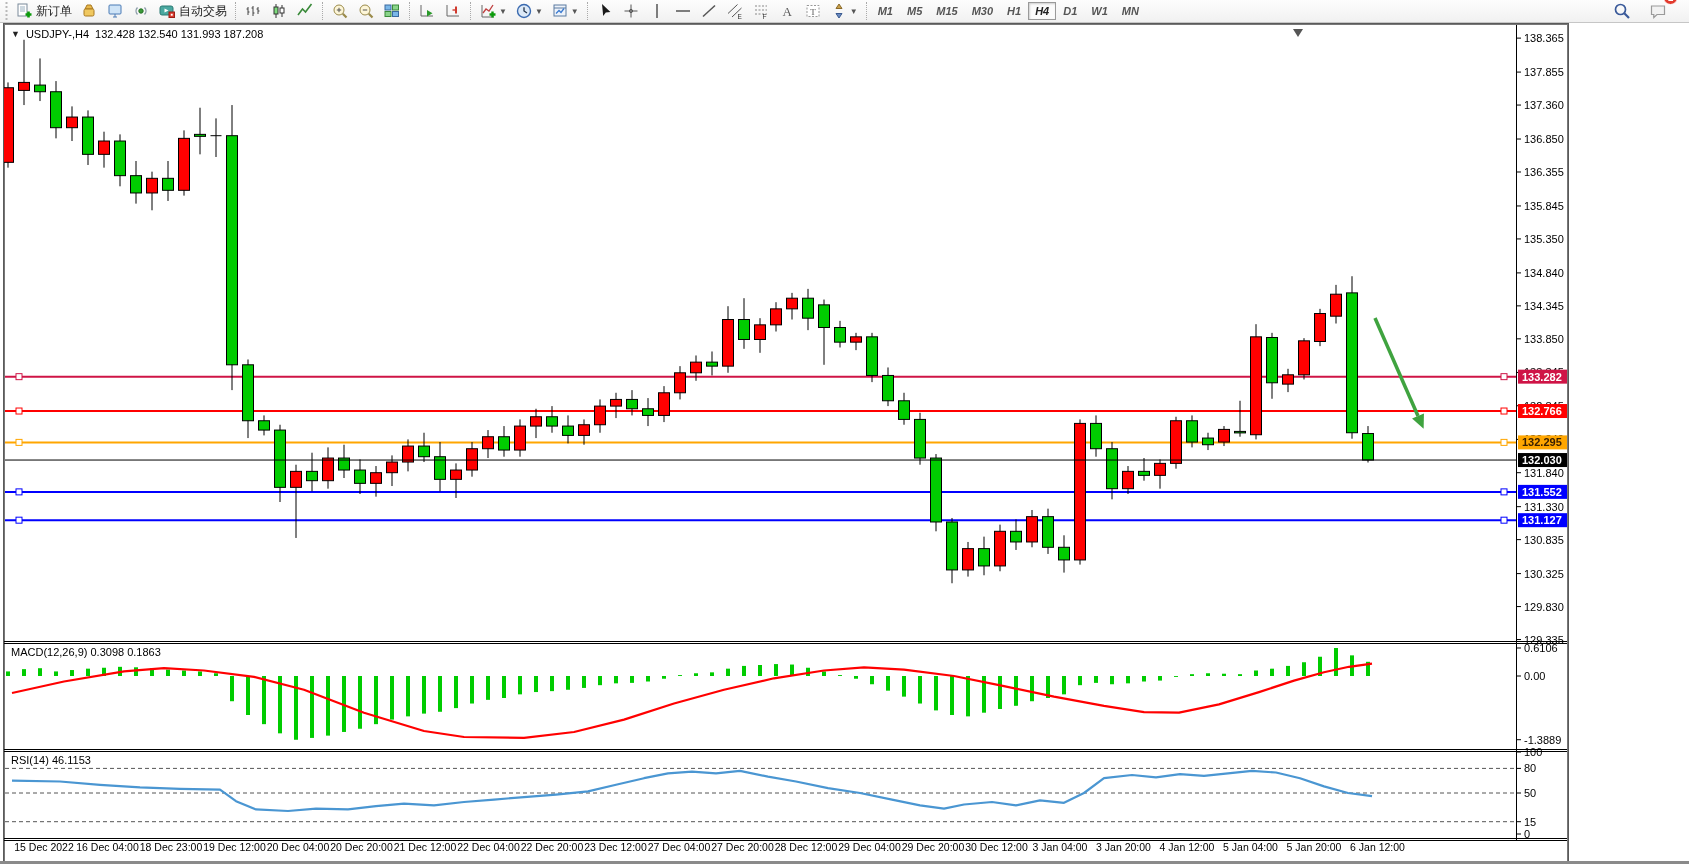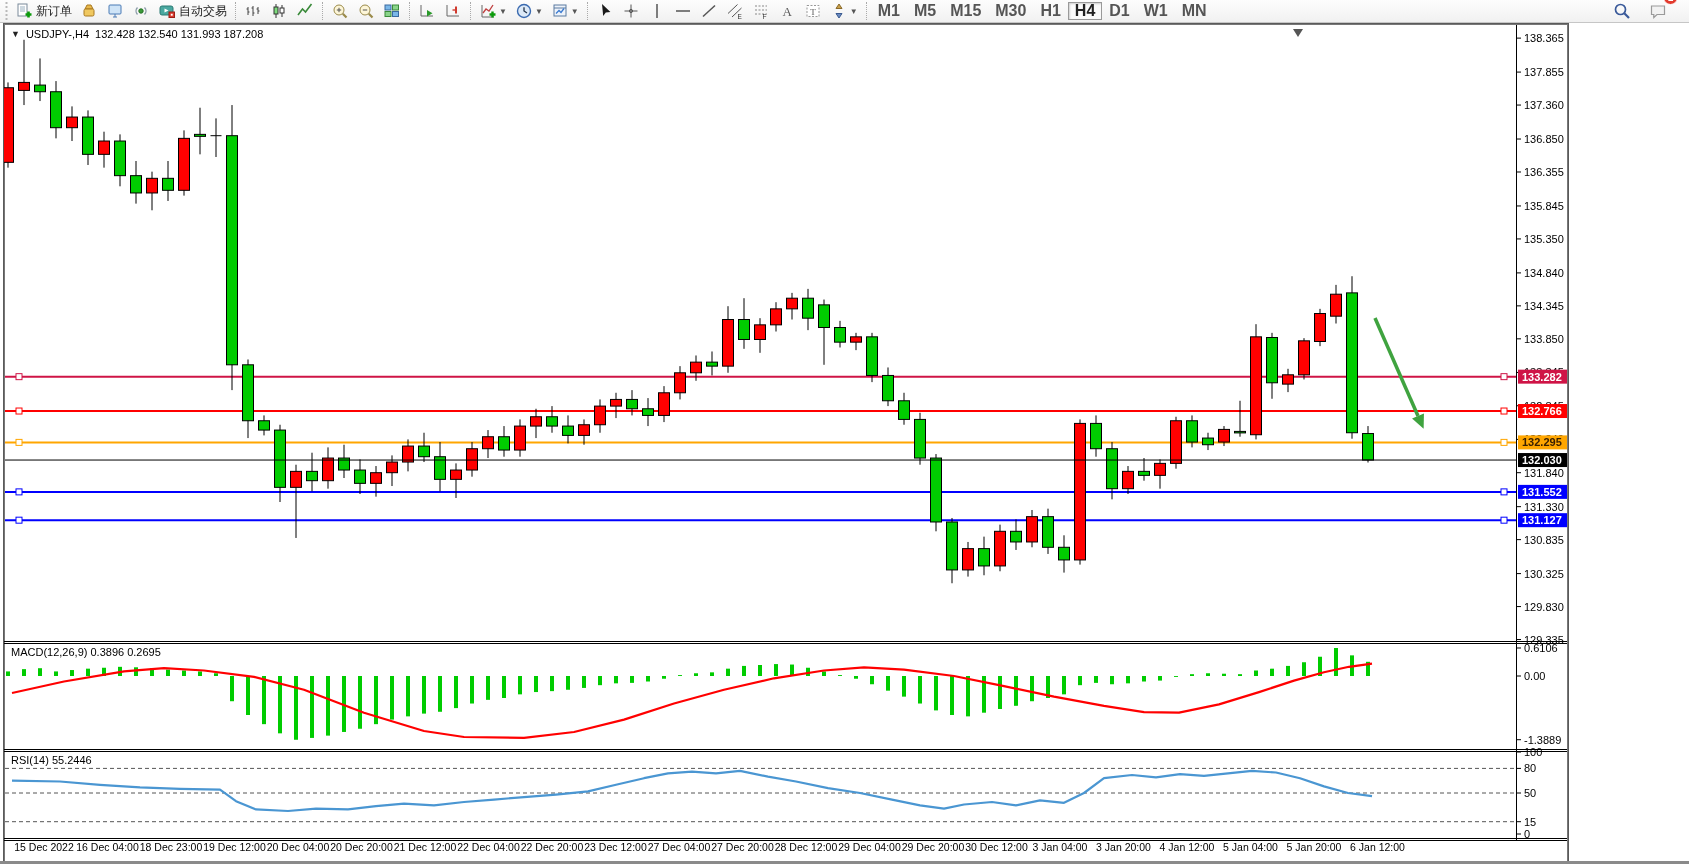--- a/index.html
+++ b/index.html
@@ -18,22 +18,22 @@
     font-size:12px; color:#222; white-space:nowrap;
   }
   .tb-btn svg { width:18px; height:18px; }
   .tb-btn .lbl { margin-left:3px; font-size:12px; }
   .tb-btn .caret { font-size:8px; color:#555; margin-left:2px; }
   .tb-sep { width:1px; height:18px; border-left:1px dotted #aaa; margin:0 4px; }
   .tb-grip { width:5px; height:18px; margin-right:2px;
     background-image:radial-gradient(circle, #b9b9b9 1px, transparent 1.2px);
     background-size:4px 4px; background-position:center; }
   .tf-btn {
-    height:18px; padding:0 6px; font-size:16px; font-weight:bold; color:#555;
-    display:flex; align-items:center; border:1px solid transparent;
+    height:18px; padding:0 6px; font-size:11px; font-weight:bold; color:#555;
+    display:flex; align-items:center; border:1px solid transparent;font-style:italic;
   }
   .tf-btn.active { background:#fbfbfb; border:1px solid #9a9a9a; box-shadow:inset 1px 1px 2px rgba(0,0,0,.18); color:#222; }
   .tb-right { margin-left:auto; display:flex; align-items:center; gap:10px; padding-right:14px; }
   .notif { position:relative; }
   .notif .badge {
     position:absolute; top:-6px; right:-8px; min-width:15px; height:15px; border-radius:8px;
     background:#e23a2e; color:#fff; font-size:10px; font-weight:bold;
     display:flex; align-items:center; justify-content:center; padding:0 3px; border:1px solid #fff;
   }
 
@@ -670,18 +670,18 @@
         <text x="1246.5" y="827" fill="#000" text-anchor="middle">5 Jan 04:00</text>
         <text x="1310" y="827" fill="#000" text-anchor="middle">5 Jan 20:00</text>
         <text x="1373.5" y="827" fill="#000" text-anchor="middle">6 Jan 12:00</text>
       </g>
     </svg>
   <div class="overlay-label" id="chart-title">
     <span class="caret">▼</span>
     <span>USDJPY-,H4</span>
     <span>132.428 132.540 131.993 187.208</span>
   </div>
-  <div class="overlay-label" id="macd-label">MACD(12,26,9) 0.3896 0.2695</div>
-  <div class="overlay-label" id="rsi-label">RSI(14) 55.2446</div>
+  <div class="overlay-label" id="macd-label">MACD(12,26,9) 0.3098 0.1863</div>
+  <div class="overlay-label" id="rsi-label">RSI(14) 46.1153</div>
 </div>
 
 <div class="right-gap"></div>
 <div class="bottom-edge"></div>
 
 </body></html>

